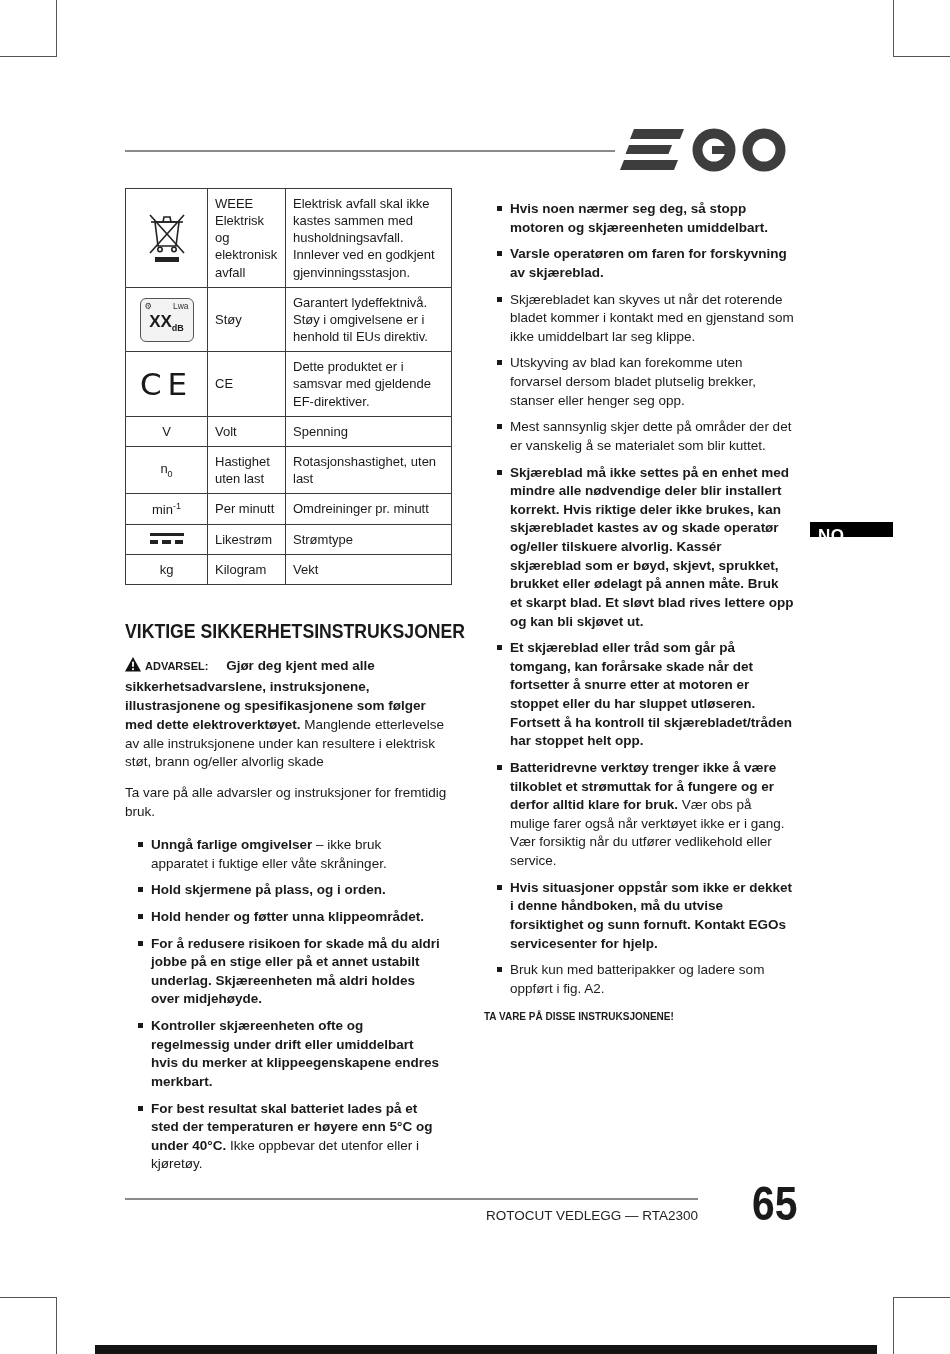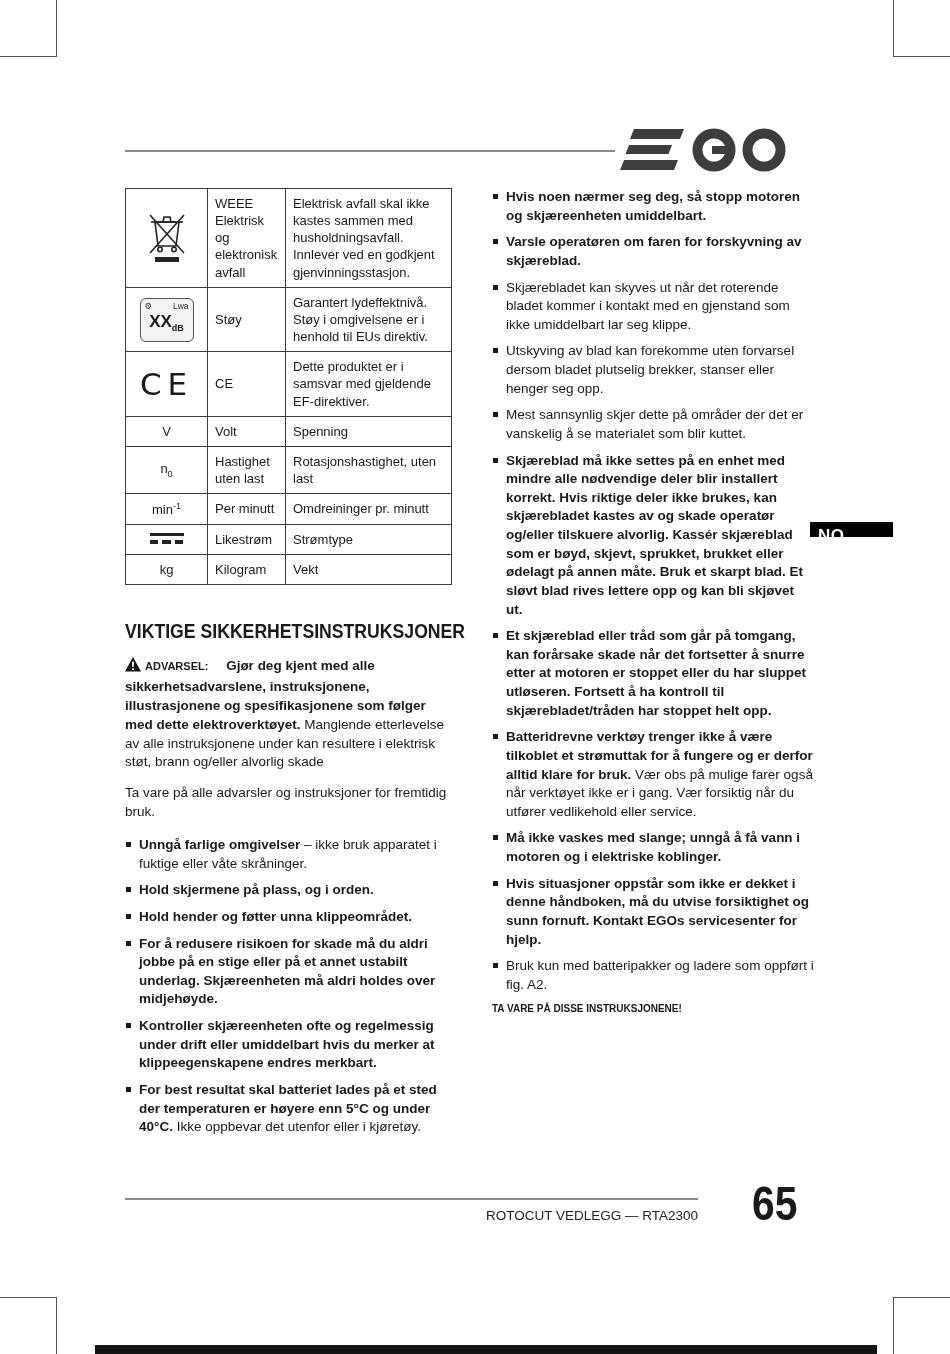--- a/index.html
+++ b/index.html
@@ -28,21 +28,21 @@
   .logo { position:absolute; left:620px; top:127px; }
 
   
   .lang-badge {
     position:absolute; left:810px; top:522px; width:83px; height:15px;
     background:#000; color:#fff; font-size:17px; font-weight:700;
     line-height:27px; padding-left:8px; letter-spacing:0.5px;
   }
 
   
-  .content { position:absolute; left:125px; top:188px; width:676px; display:flex; gap:40px; }
+  .content { position:absolute; left:125px; top:188px; width:676px; display:flex; gap:32px; }
   .col-left  { flex:0 0 327px; width:327px; }
   .col-right { flex:0 0 322px; width:322px; }
 
   
   .symbols { border-collapse:collapse; width:100%; margin:0 0 34px 0; }
   .symbols td { border:1.5px solid #3c3c3c; padding:6px 7px; font-size:13px; line-height:1.32; vertical-align:middle; }
   .symbols td.sym { width:82px; text-align:center; }
   .symbols td.lbl { width:78px; }
   .sym-text { font-size:14px; }
   .ce-mark { font-size:31px; font-weight:400; letter-spacing:6px; font-family:"DejaVu Sans",sans-serif; }
@@ -67,21 +67,21 @@
            transform:scaleX(0.84); transform-origin:left center; }
 
   
   .warning { font-size:13.5px; line-height:1.4; margin:0 0 12px 0; }
   .warn-icon { display:inline-block; vertical-align:-2px; margin-right:4px; }
   .warn-label { font-size:11px; margin-right:14px; }
   .keep { font-weight:400; font-size:13.5px; line-height:1.4; margin:0 0 14px 0; }
   .closing { font-weight:700; font-size:10px; line-height:1.4; margin:4px 0 0 0; }
 
   
-  .bullets { list-style:none; margin:0; padding:0; }
+  .bullets { list-style:none; margin:12px; padding:0; }
   .bullets li { position:relative; padding-left:14px; margin:0 0 8px 0; font-size:13.5px; line-height:1.38; }
   .bullets li::before { content:""; position:absolute; left:1px; top:6px; width:5px; height:5px; background:#1a1a1a; }
 
   
   .footer-rule { position:absolute; left:125px; top:1198px; width:573px; height:2px; background:#8a8a8a; }
   .footer-text { position:absolute; left:125px; top:1208px; width:573px; text-align:right; font-size:13.5px; color:#222; }
   .page-num { position:absolute; left:752px; top:1176px; font-size:48px; font-weight:700;
               transform:scaleX(0.85); transform-origin:left top; }
 </style>
 </head>
@@ -234,21 +234,20 @@
     <div class="col-right">
       <ul class="bullets">
         <li><b>Hvis noen nærmer seg deg, så stopp motoren og skjæreenheten umiddelbart.</b><span></span></li>
         <li><b>Varsle operatøren om faren for forskyvning av skjæreblad.</b><span></span></li>
         <li><b></b><span>Skjærebladet kan skyves ut når det roterende bladet kommer i kontakt med en gjenstand som ikke umiddelbart lar seg klippe.</span></li>
         <li><b></b><span>Utskyving av blad kan forekomme uten forvarsel dersom bladet plutselig brekker, stanser eller henger seg opp.</span></li>
         <li><b></b><span>Mest sannsynlig skjer dette på områder der det er vanskelig å se materialet som blir kuttet.</span></li>
         <li><b>Skjæreblad må ikke settes på en enhet med mindre alle nødvendige deler blir installert korrekt. Hvis riktige deler ikke brukes, kan skjærebladet kastes av og skade operatør og/eller tilskuere alvorlig. Kassér skjæreblad som er bøyd, skjevt, sprukket, brukket eller ødelagt på annen måte. Bruk et skarpt blad. Et sløvt blad rives lettere opp og kan bli skjøvet ut.</b><span></span></li>
         <li><b>Et skjæreblad eller tråd som går på tomgang, kan forårsake skade når det fortsetter å snurre etter at motoren er stoppet eller du har sluppet utløseren. Fortsett å ha kontroll til skjærebladet/tråden har stoppet helt opp.</b><span></span></li>
         <li><b>Batteridrevne verktøy trenger ikke å være tilkoblet et strømuttak for å fungere og er derfor alltid klare for bruk.</b><span> Vær obs på mulige farer også når verktøyet ikke er i gang. Vær forsiktig når du utfører vedlikehold eller service.</span></li>
-        <li><b>Må ikke vaskes med slange; unngå å få vann i motoren og i elektriske koblinger.</b><span></span></li>
         <li><b>Hvis situasjoner oppstår som ikke er dekket i denne håndboken, må du utvise forsiktighet og sunn fornuft. Kontakt EGOs servicesenter for hjelp.</b><span></span></li>
         <li><b></b><span>Bruk kun med batteripakker og ladere som oppført i fig. A2.</span></li>
       </ul>
       <p class="closing">TA VARE PÅ DISSE INSTRUKSJONENE!</p>
     </div>
   </div>
 
   <div class="footer-rule"></div>
   <div class="footer-text">ROTOCUT VEDLEGG — RTA2300</div>
   <div class="page-num">65</div>

